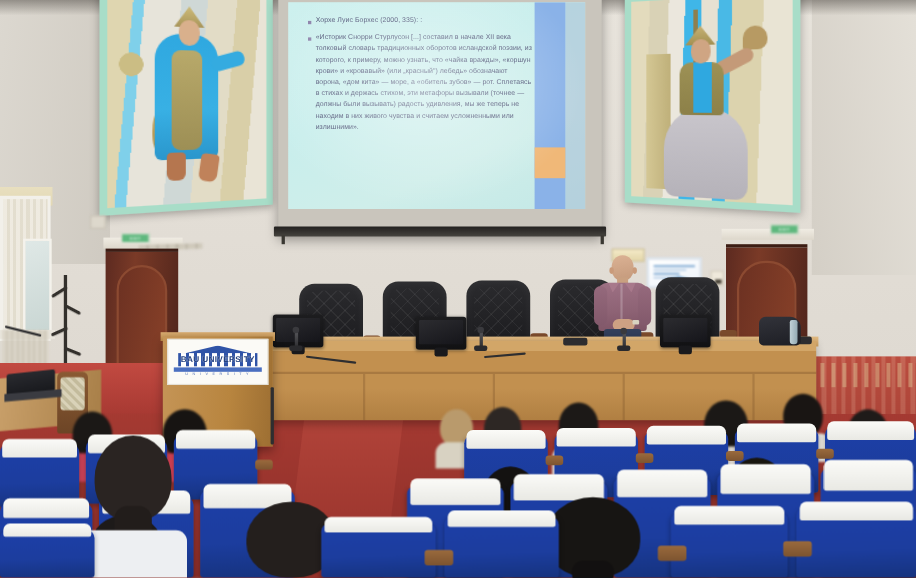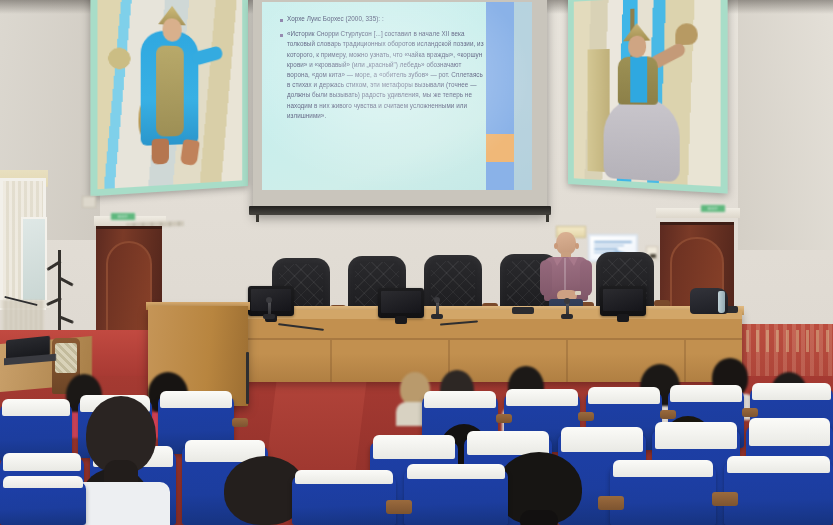--- a/index.html
+++ b/index.html
@@ -707,20 +707,29 @@
 
   <div class="desk-box" style="left:512px;top:307px;width:22px"></div>
   <div class="desk-box" style="left:718px;top:306px;width:20px"></div>
   <div class="bag blur-soft"></div>
   <div class="water-bottle blur-soft"></div>
   <div class="cable" style="left:278px;top:326px;width:46px;height:2px;transform:rotate(7deg)"></div>
   <div class="cable" style="left:440px;top:322px;width:38px;height:2px;transform:rotate(-5deg)"></div>
 
   <div class="podium-top"></div>
   <div class="podium"></div>
+  <div class="podium-banner">
+    <div class="logo-wrap">
+      <div class="logo-roof"></div>
+      <div class="logo-cols"></div>
+      <div class="logo-base"></div>
+      <div class="logo-text">BAU UNIVERSITY</div>
+      <div class="logo-sub">U N I V E R S I T Y</div>
+    </div>
+  </div>
   <div class="cable" style="left:246px;top:352px;width:3px;height:52px"></div>
 
   <div class="side-table blur-soft"></div>
   <div class="side-chair blur-soft">
     <div class="side-chair-seat"></div>
   </div>
   <div class="laptop blur-soft"></div>
   <div class="laptop-base blur-soft"></div>
   <div class="cable" style="left:4px;top:300px;width:34px;height:2px;transform:rotate(14deg)"></div>
 

